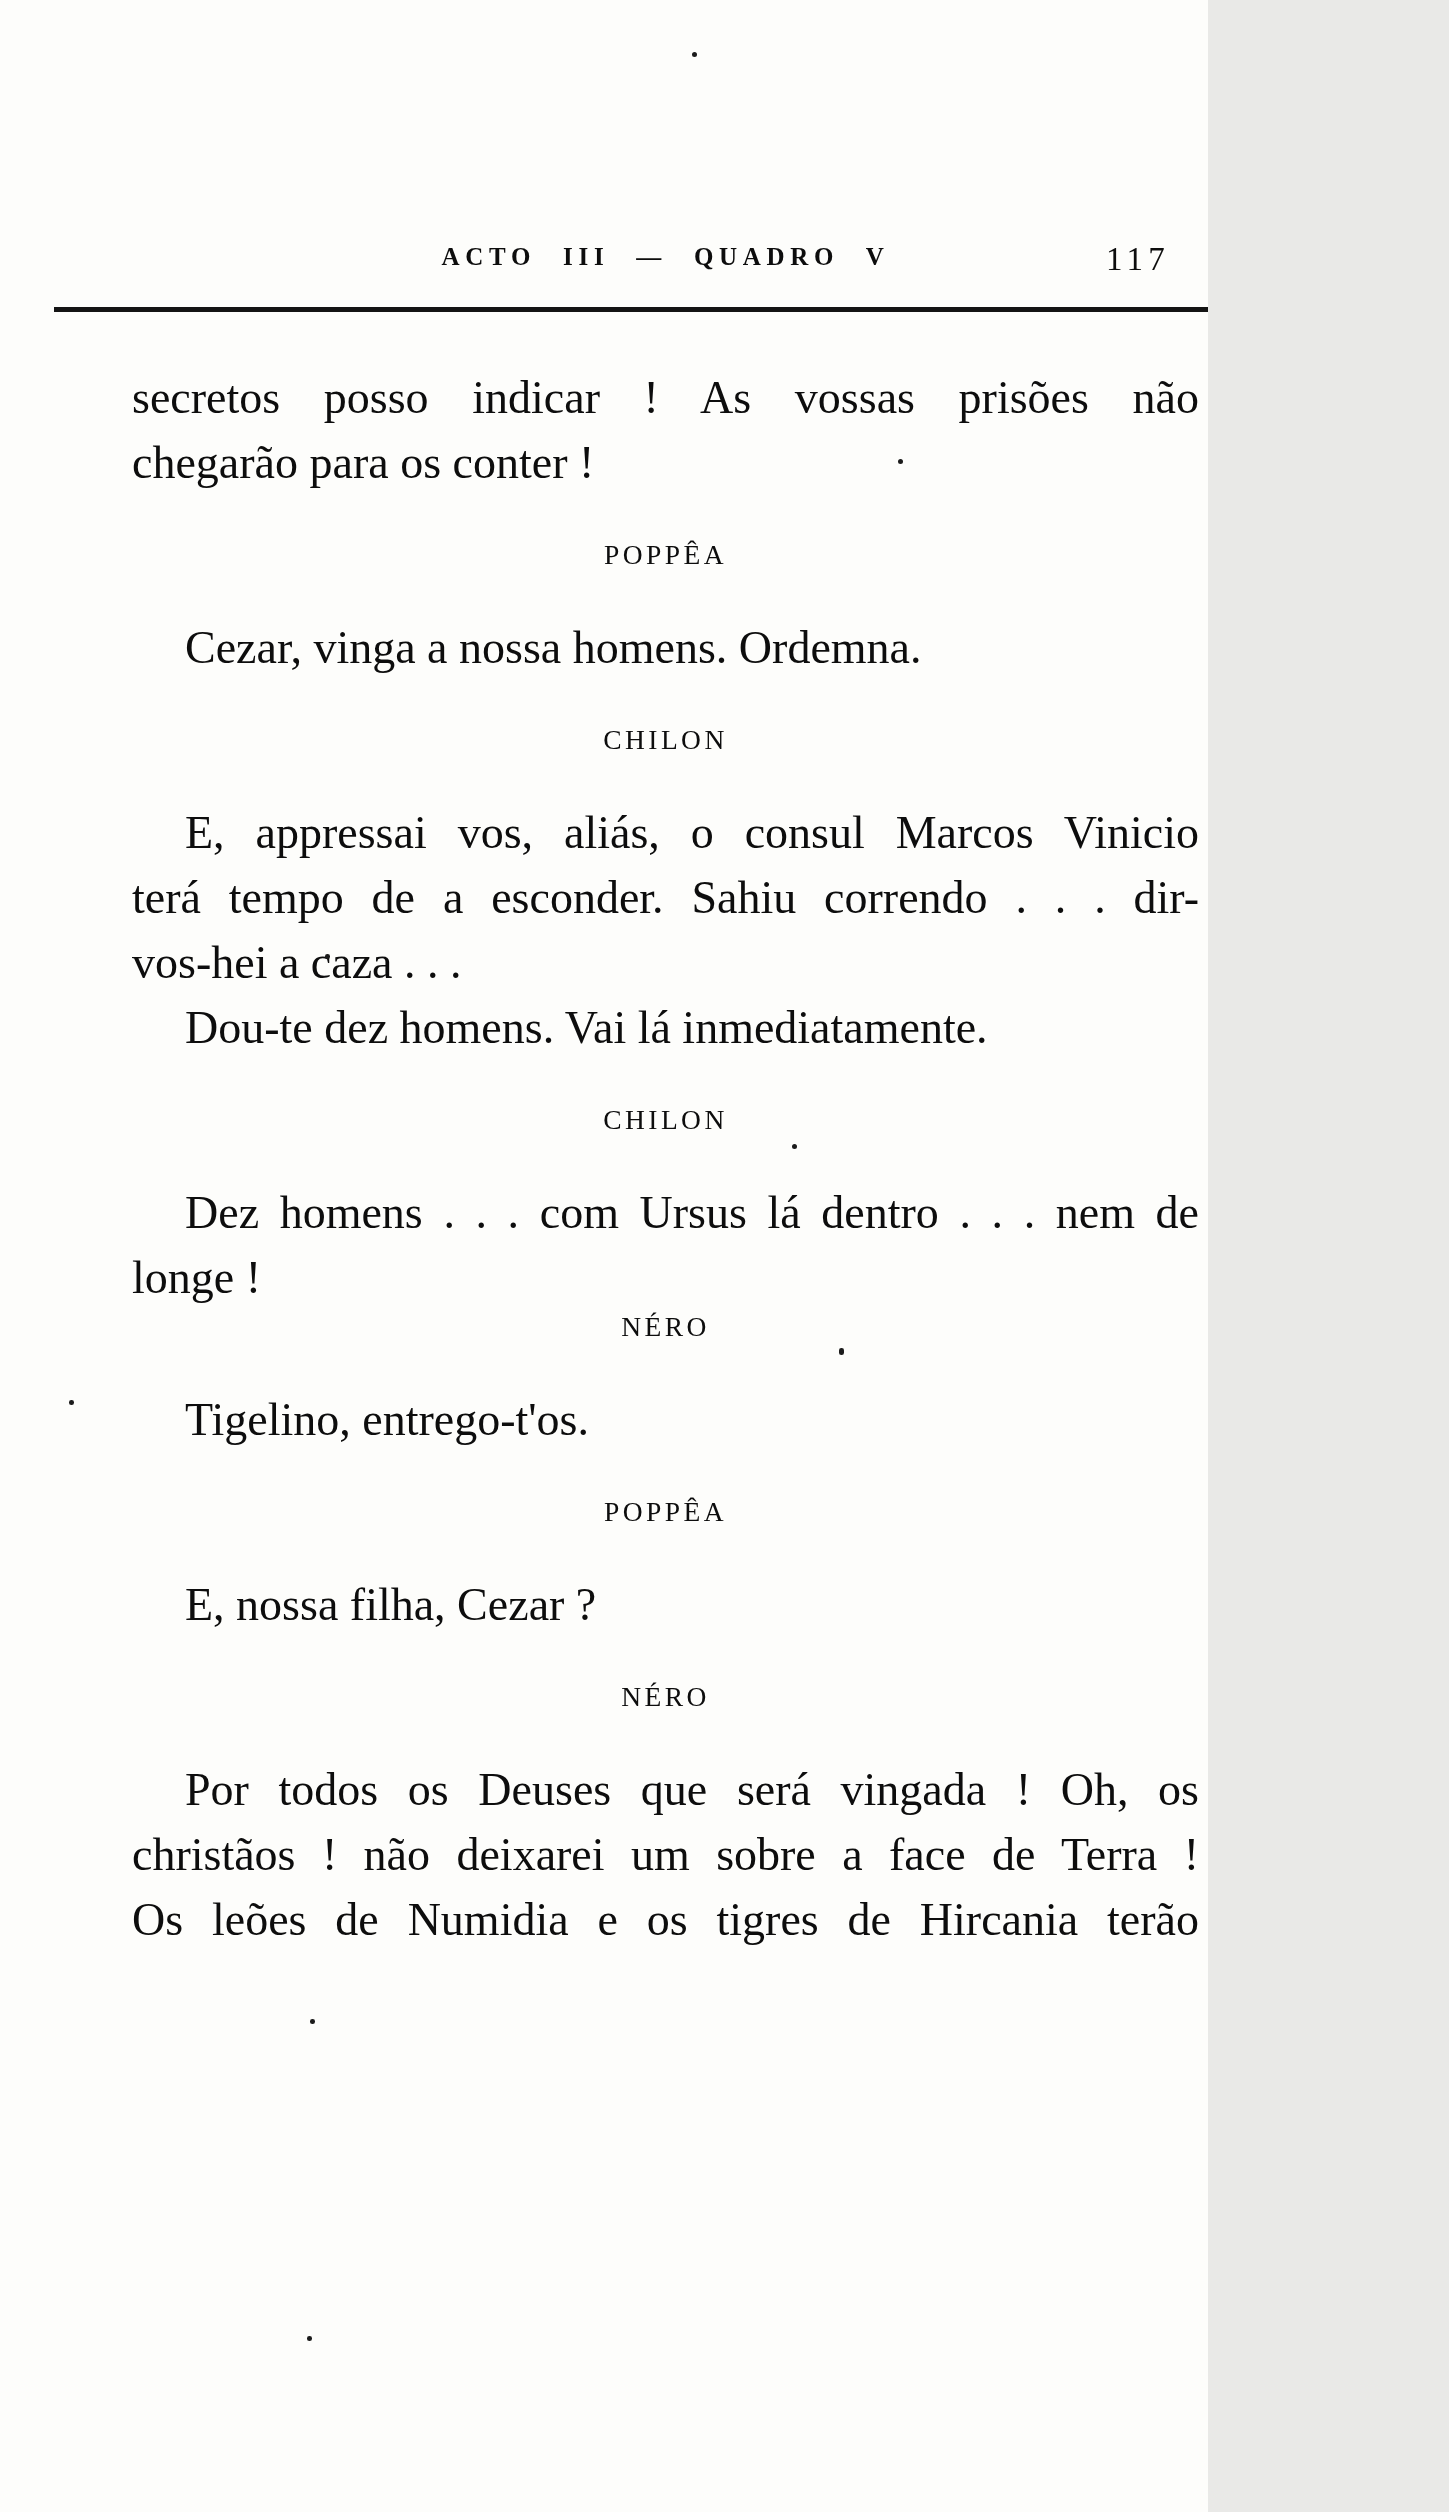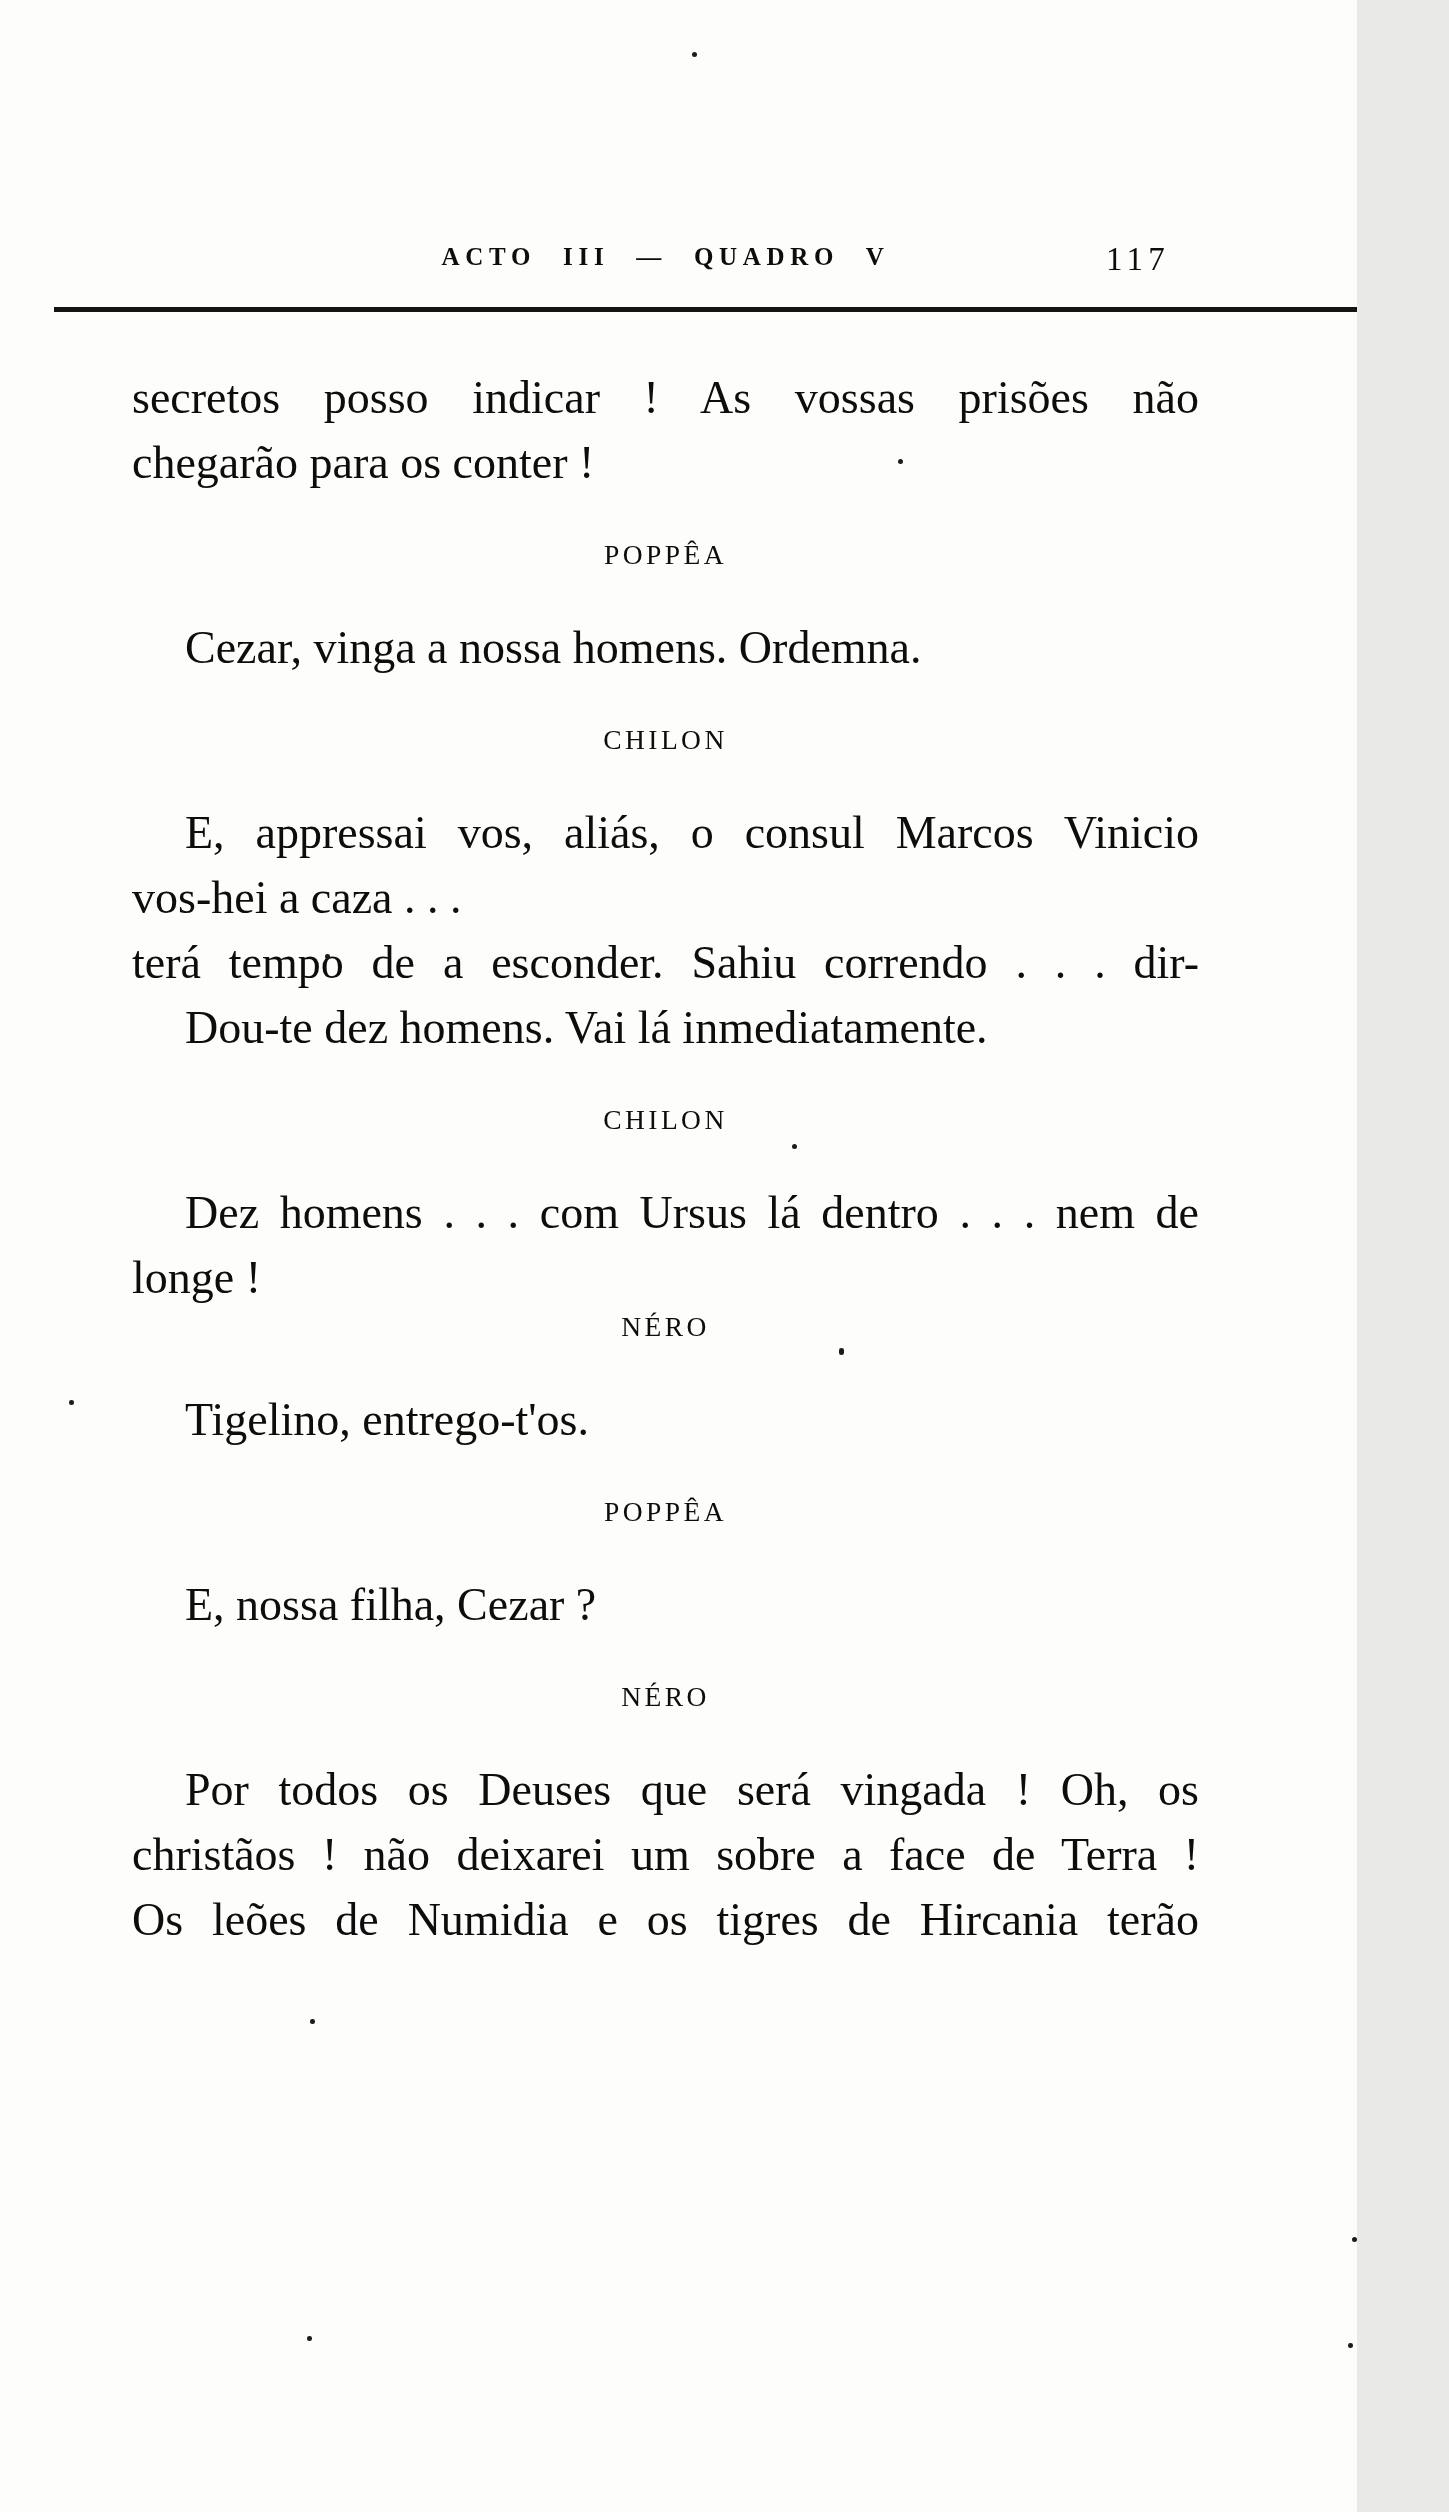--- a/index.html
+++ b/index.html
@@ -1,18 +1,18 @@
 <!DOCTYPE html>
 <html style="font-size:9.2px"><head>
 <meta charset="utf-8">
 <style>
   html,body{margin:0;padding:0;}
   body{width:1450px;height:2512px;background:#e9e9e7;}
   .page{
-    position:relative;width:1357px;height:2512px;background:#fdfdfb;
+    position:relative;width:1208px;height:2512px;background:#fdfdfb;
     font-family:"Liberation Serif", serif;color:#0d0d0d;overflow:hidden;
   }
   .running-title{
     position:absolute;top:243px;left:132px;width:1067px;text-align:center;
     font-size:25px;font-weight:700;letter-spacing:5.7px;word-spacing:15px;white-space:nowrap;
   }
   .page-number{
     position:absolute;top:241px;left:1106px;font-size:33px;letter-spacing:5.2px;font-weight:400;
   }
   .header-rule{
@@ -53,22 +53,22 @@
     <div class="speaker">POPPÊA</div>
 
     <p class="para">
       <span class="line ind">Cezar, vinga a nossa homens. Ordemna.</span>
     </p>
 
     <div class="speaker">CHILON</div>
 
     <p class="para">
       <span class="line jf ind">E, appressai vos, aliás, o consul Marcos Vinicio</span>
+      <span class="line jf">terá tempo de a esconder. Sahiu correndo . . . dir-</span>
       <span class="line">vos-hei a caza . . .</span>
-      <span class="line jf">terá tempo de a esconder. Sahiu correndo . . . dir-</span>
     </p>
 
 
     <p class="para">
       <span class="line ind">Dou-te dez homens. Vai lá inmediatamente.</span>
     </p>
 
     <div class="speaker">CHILON</div>
 
     <p class="para">

